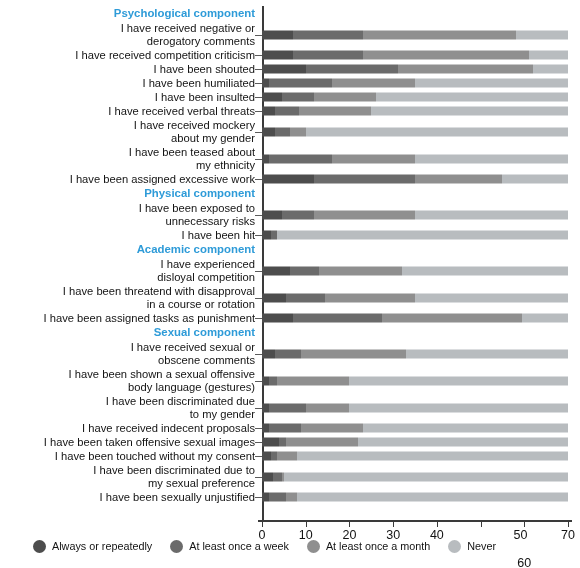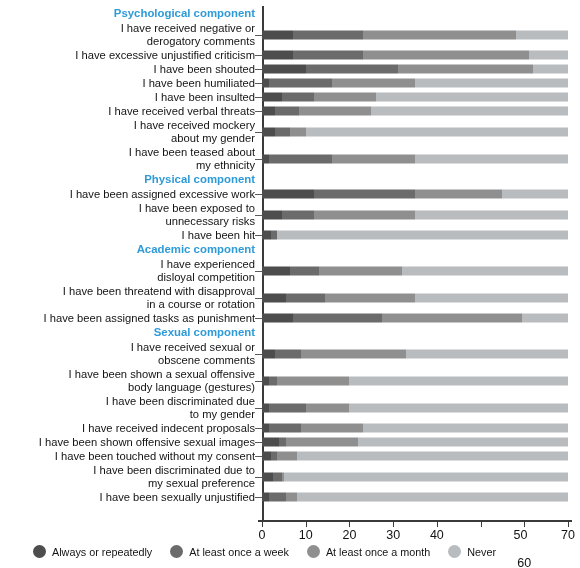--- a/index.html
+++ b/index.html
@@ -125,21 +125,21 @@
   }
 
   
   .legend {
     position: absolute;
     left: 0;
     top: 534px;
     width: 580px;
     height: 24px;
     display: flex;
-    align-items: flex-end;
+    align-items: center;
     padding-left: 33px;
     box-sizing: border-box;
   }
   .legend-item {
     display: flex;
     align-items: center;
     margin-right: 18px;
   }
   .legend-dot {
     width: 13px;
@@ -180,21 +180,21 @@
         <div class="plot">
           <div class="bar" style="width: 306px;">
             <div class="seg" style="width: 30.6px; background: rgb(77, 77, 77);"></div>
             <div class="seg" style="width: 69.9429px; background: rgb(107, 107, 107);"></div>
             <div class="seg" style="width: 153px; background: rgb(143, 143, 143);"></div>
             <div class="seg" style="width: 52.4571px; background: rgb(184, 188, 191);"></div>
           </div>
         </div>
       </div>
       <div class="row">
-        <div class="cat-label">I have excessive unjustified criticism</div>
+        <div class="cat-label">I have received competition criticism</div>
         <div class="tick"></div>
         <div class="plot">
           <div class="bar" style="width: 306px;">
             <div class="seg" style="width: 30.6px; background: rgb(77, 77, 77);"></div>
             <div class="seg" style="width: 69.9429px; background: rgb(107, 107, 107);"></div>
             <div class="seg" style="width: 166.114px; background: rgb(143, 143, 143);"></div>
             <div class="seg" style="width: 39.3429px; background: rgb(184, 188, 191);"></div>
           </div>
         </div>
       </div>
@@ -265,36 +265,36 @@
         <div class="tick"></div>
         <div class="plot">
           <div class="bar" style="width: 306px;">
             <div class="seg" style="width: 6.55714px; background: rgb(77, 77, 77);"></div>
             <div class="seg" style="width: 63.3857px; background: rgb(107, 107, 107);"></div>
             <div class="seg" style="width: 83.0571px; background: rgb(143, 143, 143);"></div>
             <div class="seg" style="width: 153px; background: rgb(184, 188, 191);"></div>
           </div>
         </div>
       </div>
-      <div class="row header-row">
-        <div class="cat-label section">Physical component</div>
-        <div class="plot"></div>
-      </div>
       <div class="row">
         <div class="cat-label">I have been assigned excessive work</div>
         <div class="tick"></div>
         <div class="plot">
           <div class="bar" style="width: 306px;">
             <div class="seg" style="width: 52.4571px; background: rgb(77, 77, 77);"></div>
             <div class="seg" style="width: 100.543px; background: rgb(107, 107, 107);"></div>
             <div class="seg" style="width: 87.4286px; background: rgb(143, 143, 143);"></div>
             <div class="seg" style="width: 65.5714px; background: rgb(184, 188, 191);"></div>
           </div>
         </div>
       </div>
+      <div class="row header-row">
+        <div class="cat-label section">Physical component</div>
+        <div class="plot"></div>
+      </div>
       <div class="row two-line">
         <div class="cat-label">I have been exposed to
 unnecessary risks</div>
         <div class="tick"></div>
         <div class="plot">
           <div class="bar" style="width: 306px;">
             <div class="seg" style="width: 19.6714px; background: rgb(77, 77, 77);"></div>
             <div class="seg" style="width: 32.7857px; background: rgb(107, 107, 107);"></div>
             <div class="seg" style="width: 100.543px; background: rgb(143, 143, 143);"></div>
             <div class="seg" style="width: 153px; background: rgb(184, 188, 191);"></div>
@@ -403,21 +403,21 @@
         <div class="plot">
           <div class="bar" style="width: 306px;">
             <div class="seg" style="width: 6.55714px; background: rgb(77, 77, 77);"></div>
             <div class="seg" style="width: 32.7857px; background: rgb(107, 107, 107);"></div>
             <div class="seg" style="width: 61.2px; background: rgb(143, 143, 143);"></div>
             <div class="seg" style="width: 205.457px; background: rgb(184, 188, 191);"></div>
           </div>
         </div>
       </div>
       <div class="row">
-        <div class="cat-label">I have been shown offensive sexual images</div>
+        <div class="cat-label">I have been taken offensive sexual images</div>
         <div class="tick"></div>
         <div class="plot">
           <div class="bar" style="width: 306px;">
             <div class="seg" style="width: 17.4857px; background: rgb(77, 77, 77);"></div>
             <div class="seg" style="width: 6.55714px; background: rgb(107, 107, 107);"></div>
             <div class="seg" style="width: 72.1286px; background: rgb(143, 143, 143);"></div>
             <div class="seg" style="width: 209.829px; background: rgb(184, 188, 191);"></div>
           </div>
         </div>
       </div>

